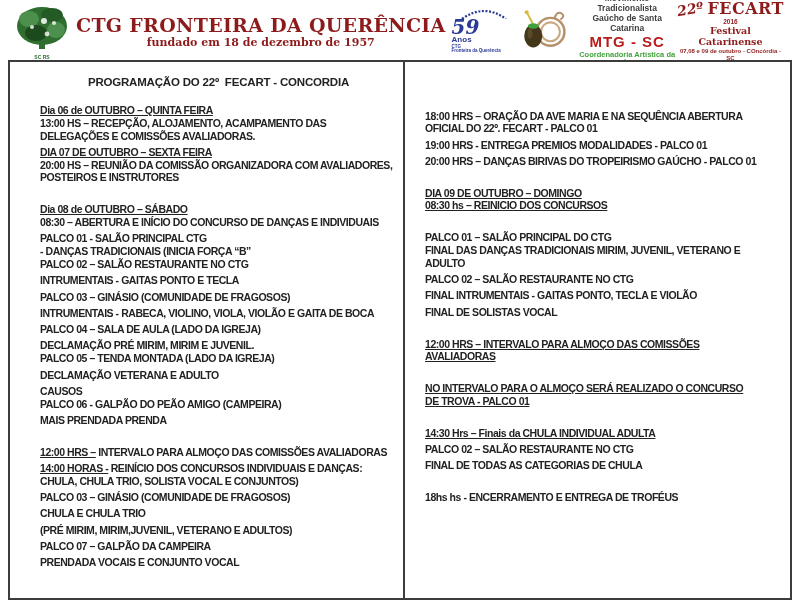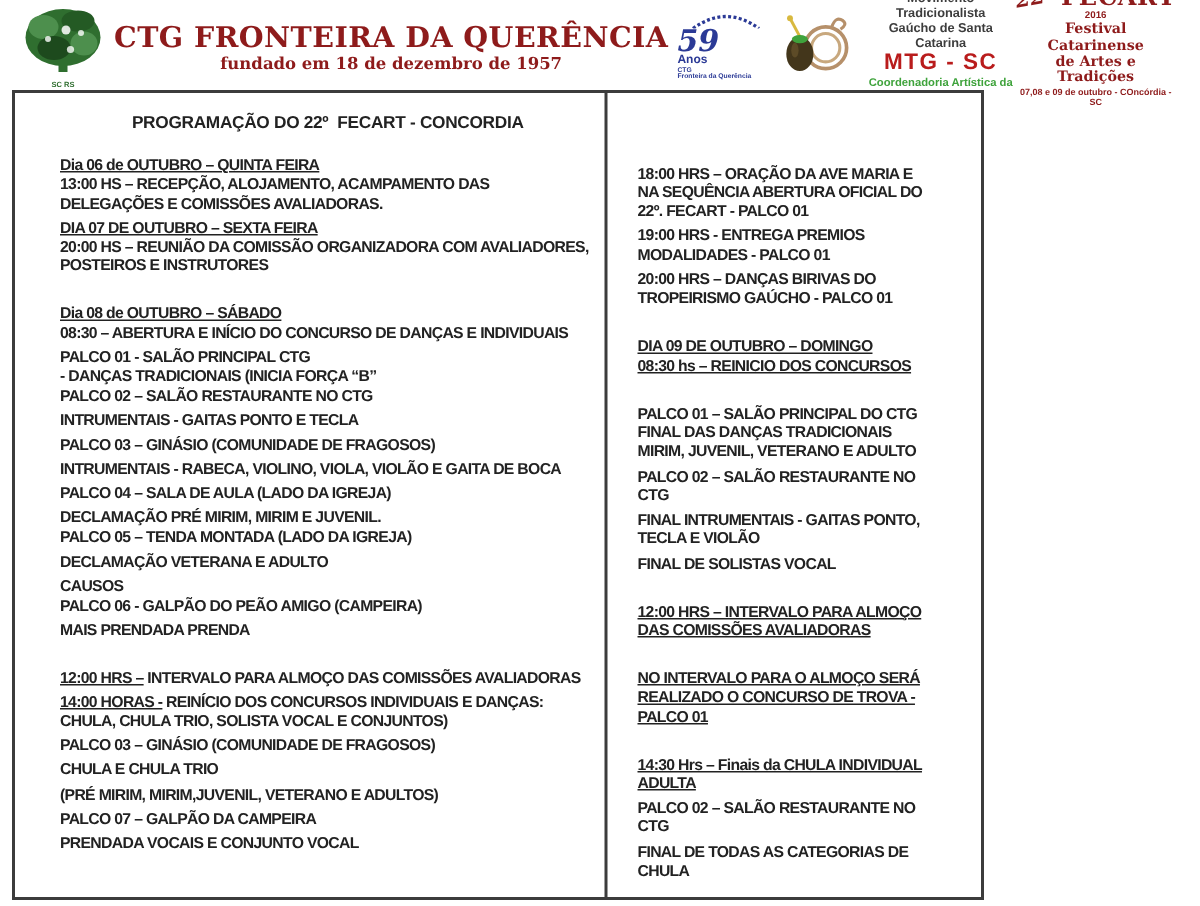--- a/index.html
+++ b/index.html
@@ -28,21 +28,21 @@
   .mtg-l4{font-size:7.5px;font-weight:bold;color:#3fa33c;}
   .fec{text-align:center;color:#8e1b1b;line-height:1.15;margin-right:4px;}
   .fec-top{display:flex;align-items:baseline;justify-content:center;gap:4px;}
   .fec-num{font-family:"DejaVu Serif",serif;font-style:italic;font-weight:bold;font-size:14px;
            display:inline-block;transform:rotate(-10deg);}
   .fec-name{font-family:"DejaVu Serif",serif;font-weight:bold;font-size:16px;letter-spacing:.5px;}
   .fec-year{font-size:6.5px;font-weight:bold;}
   .fec-l{font-family:"DejaVu Serif",serif;font-size:9.5px;font-weight:bold;}
   .fec-l3{font-size:6px;font-weight:bold;margin-top:1px;}
   
-  .box{position:absolute;left:8px;top:60px;width:648px;height:540px;
+  .box{position:absolute;left:8px;top:60px;width:784px;height:540px;
        border:2px solid #3c3c3c;box-sizing:border-box;display:flex;background:#fff;}
   .colL{width:395px;border-right:2px solid #3c3c3c;box-sizing:border-box;
         padding:14px 6px 0 30px;}
   .colR{flex:1;box-sizing:border-box;padding:44px 32px 0 20px;}
   .title{font-size:11.5px;font-weight:bold;color:#222;text-align:center;
          margin:0 0 16px;white-space:pre-wrap;letter-spacing:-.2px;}
   .line{font-size:10.5px;font-weight:bold;color:#222;letter-spacing:-.45px;
         line-height:12.8px;margin:3.5px 0 0;}
   .line.tight{margin-top:0;}
   .line.gap{margin-top:19px;}
@@ -105,21 +105,20 @@
       </div>
     </div>
 
     <div class="fec">
       <div class="fec-top">
         <span class="fec-num">22º</span>
         <span class="fec-name">FECART</span>
       </div>
       <div class="fec-year">2016</div>
       <div class="fec-l">Festival Catarinense</div>
-      <div class="fec-l">de Artes e Tradições</div>
       <div class="fec-l3">07,08 e 09 de outubro - COncórdia - SC</div>
     </div>
 
   </header>
 
   <main class="box">
     <section class="colL">
       <h1 class="title">PROGRAMAÇÃO DO 22º  FECART - CONCORDIA</h1>
       <div id="colL">
           <p class="line u">Dia 06 de OUTUBRO – QUINTA FEIRA</p>

